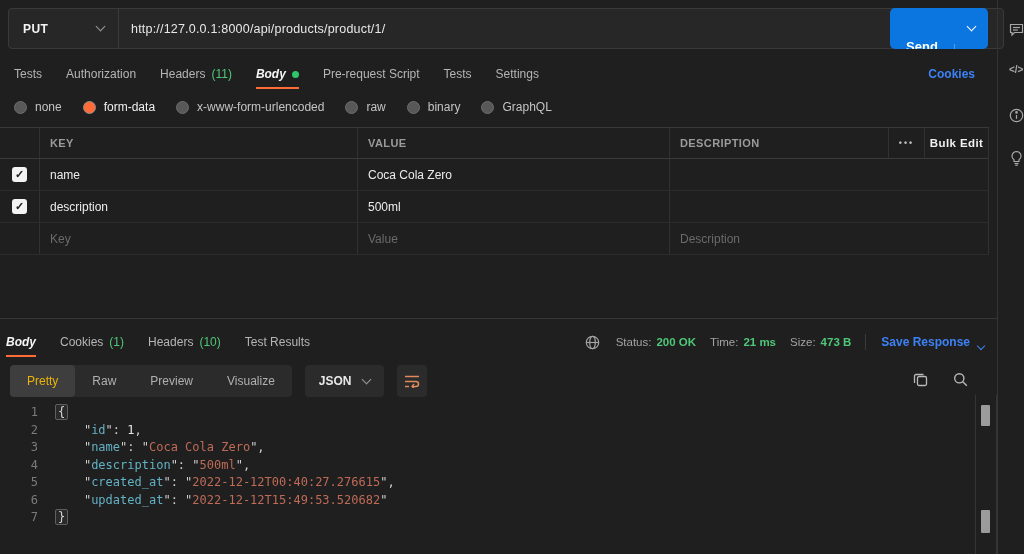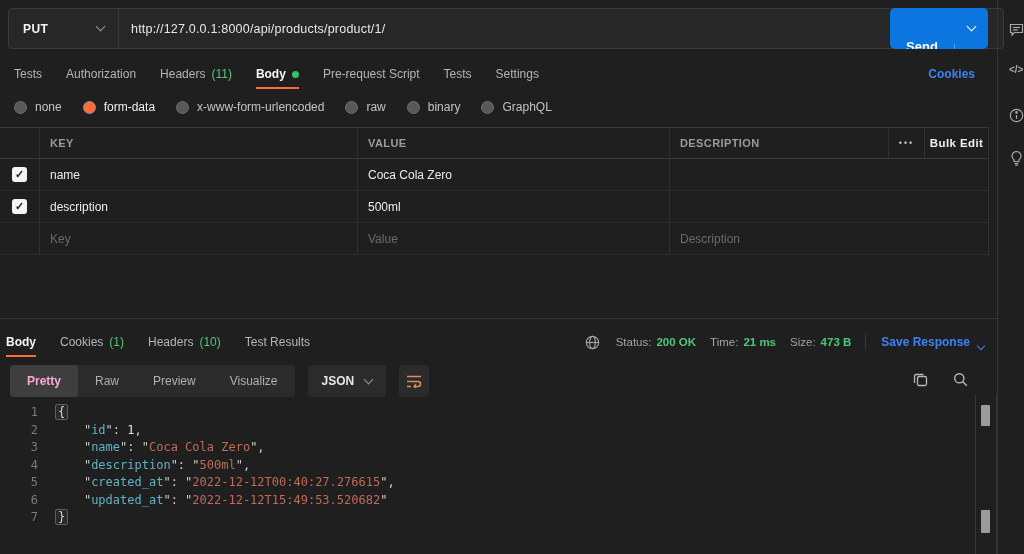--- a/index.html
+++ b/index.html
@@ -23,21 +23,21 @@
     border-radius:5px; display:flex; overflow:hidden; cursor:pointer; }
   .send-main{ flex:1; display:flex; align-items:center; justify-content:center; color:#fff;
     font-weight:bold; font-size:13px; border-right:1px solid rgba(255,255,255,.3);margin-top:36px; }
   .send-chev{ width:33px; display:flex; align-items:center; justify-content:center; }
 
   
   .req-tabs{ position:absolute; top:61px; left:0; width:997px; height:26px; display:flex;
     align-items:center; padding-left:14px; gap:24px; font-size:12px; color:#b5b5b5; }
   .rtab{ position:relative; height:26px; display:flex; align-items:center; gap:6px; cursor:pointer; white-space:nowrap; }
   .rtab .cnt{ color:#4fc778; }
-  .rtab.active{ color:#f5f5f5; font-weight:bold; }
+  .rtab.active{ color:#f5f5f5; font-weight:bold;font-style:italic; }
   .rtab.active::after{ content:''; position:absolute; left:0; right:0; bottom:-2px; height:2px; background:#ff6c37; }
   .green-dot{ width:7px; height:7px; border-radius:50%; background:#2fc56b; }
   .cookies{ margin-left:auto; margin-right:22px; color:#3d82f4; font-weight:bold; font-size:12px; cursor:pointer; }
 
   
   .modes-row{ position:absolute; top:97px; left:14px; height:20px; display:flex; align-items:center;
     gap:21px; font-size:12px; }
   .mode{ display:flex; align-items:center; gap:8px; color:#c4c4c4; cursor:pointer; }
   .radio{ width:13px; height:13px; border-radius:50%; background:#585858; border:1px solid #6d6d6d; flex:none; }
   .mode.selected{ color:#efefef; }
@@ -67,21 +67,21 @@
     gap:7px; font-size:11.5px; color:#a3a3a3; }
   .resp-meta .val{ color:#4fc778; font-weight:bold; }
   .resp-meta .grp{ display:flex; gap:5px; margin-right:7px; white-space:nowrap; }
   .save-resp{ display:flex; align-items:flex-end; gap:8px; color:#3d82f4; font-weight:bold; font-size:12px;
     margin-left:8px; cursor:pointer; }
   .meta-sep{ width:1px; height:16px; background:#3a3a3a; }
 
   .view-bar{ position:absolute; top:365px; left:10px; height:32px; display:flex; align-items:center; gap:13px; }
   .segmented{ display:flex; background:#2b2b2b; border-radius:4px; height:32px; align-items:center; }
   .seg{ padding:0 17px; height:32px; display:flex; align-items:center; color:#b0b0b0; font-size:12px; cursor:pointer; }
-  .seg.active{ background:#3e3e3e; border-radius:4px; color:#f9a8d4; font-weight:bold; }
+  .seg.active{ background:#3e3e3e; border-radius:4px; color:#eab308; font-weight:normal; }
   .json-btn{ display:flex; align-items:center; gap:11px; background:#2b2b2b; border-radius:4px;
     height:32px; padding:0 14px; color:#e8e8e8; font-size:12px; font-weight:bold; cursor:pointer;text-align:center; }
   .wrap-btn{ width:30px; height:32px; background:#2b2b2b; border-radius:4px; display:flex;
     align-items:center; justify-content:center; cursor:pointer; }
   .resp-icons{ position:absolute; top:372px; left:913px; display:flex; gap:25px; align-items:center; }
   .icon-btn{ cursor:pointer; display:flex; }
 
   
   .code-area{ position:absolute; top:404px; left:0; width:975px; bottom:0;
     font-family:"DejaVu Sans Mono", monospace; font-size:12px; line-height:17.5px; color:#d8d8d8; overflow:hidden; }

